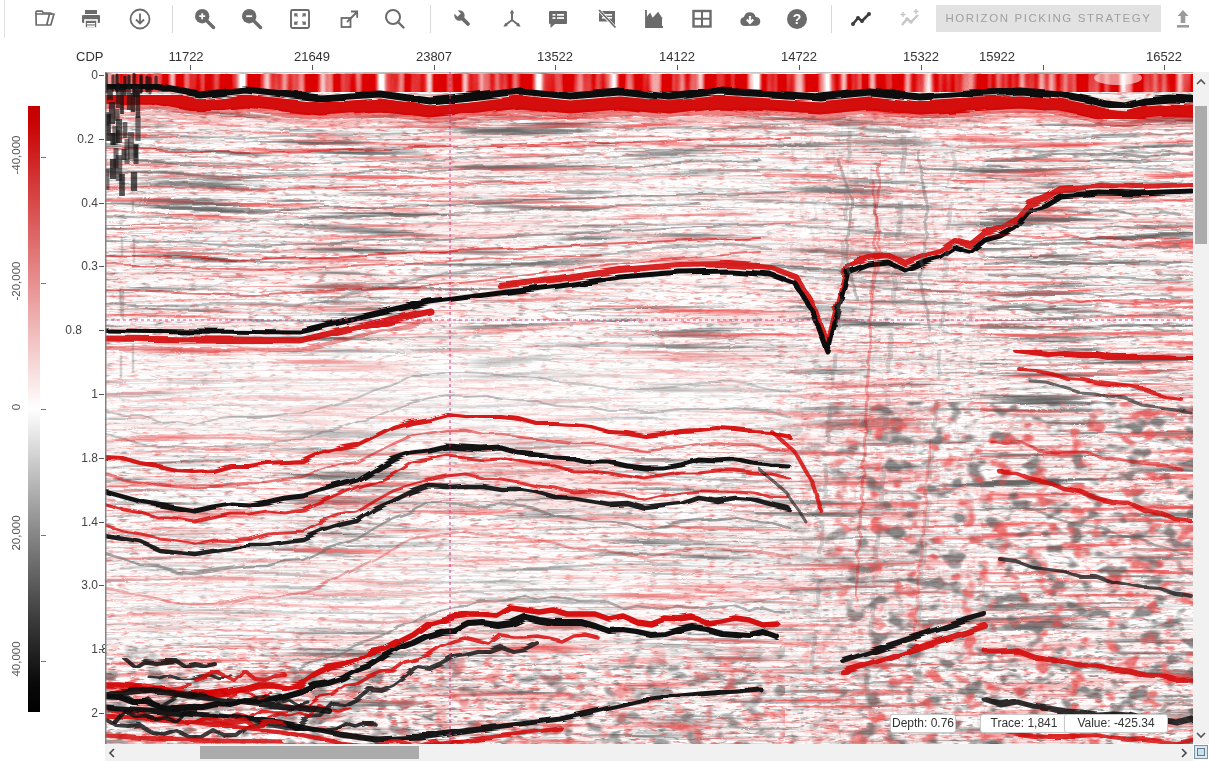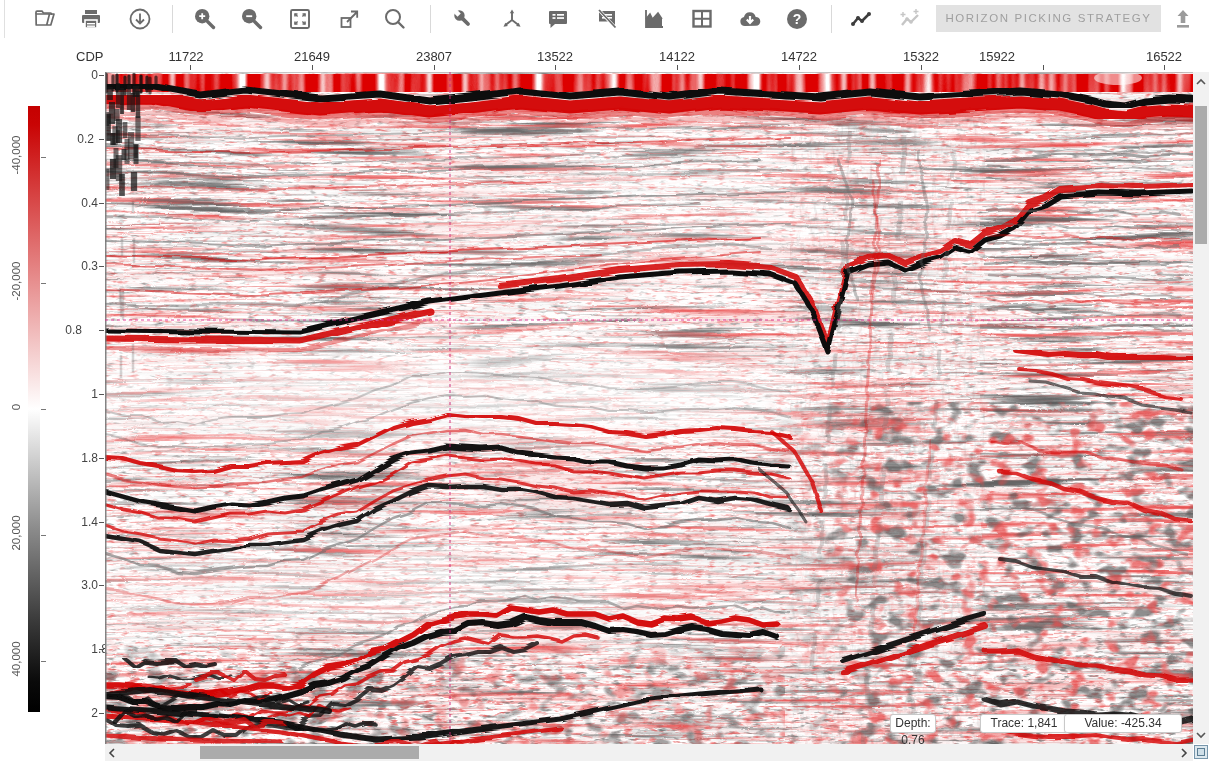--- a/index.html
+++ b/index.html
@@ -461,14 +461,14 @@
 <svg class="abs" style="left:107px;top:747px" width="10" height="12" viewBox="0 0 10 12">
     <path d="M7 2 L3 6 L7 10" fill="none" stroke="#444" stroke-width="1.6"></path>
   </svg>
 <div class="abs" style="left:200px;top:746px;width:219px;height:13px;background:#ababab"></div>
 <svg class="abs" style="left:1179px;top:747px" width="10" height="12" viewBox="0 0 10 12">
     <path d="M3 2 L7 6 L3 10" fill="none" stroke="#444" stroke-width="1.6"></path>
   </svg>
 <div class="abs" style="left:1194px;top:745px;width:14px;height:14px;background:#dde8ee;border:1px solid #7796ab"></div>
 <div class="abs" style="left:1197px;top:748px;width:8px;height:8px;border:1px solid #5a7d93;background:#cfdfe8"></div>
 
-<div class="infobox" style="left:890px;top:714px;width:46px">Depth: 0.76</div>
+<div class="infobox" style="left:890px;top:714px;width:66px">Depth: 0.76</div>
 <div class="infobox" style="left:980px;top:714px;width:88px">Trace: 1,841</div>
-<div class="infobox" style="left:1064px;top:714px;width:118px">Value: -425.34</div>
+<div class="infobox" style="left:1064px;top:714px;width:104px">Value: -425.34</div>
 </body></html>

